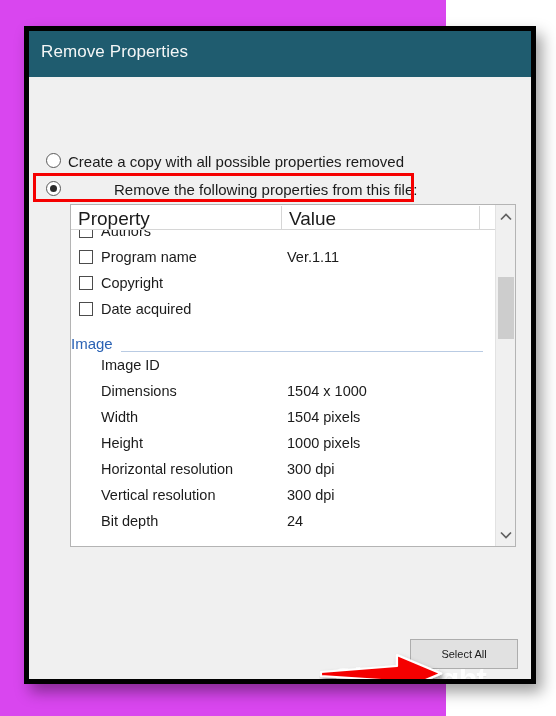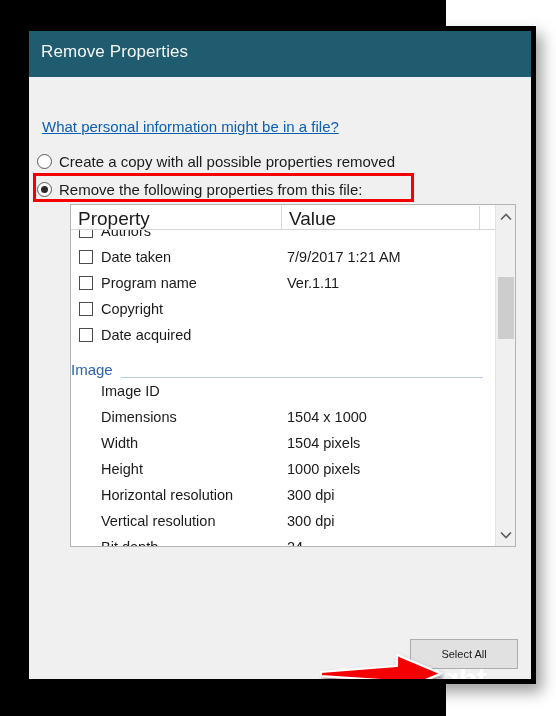--- a/index.html
+++ b/index.html
@@ -9,21 +9,21 @@
     height: 716px;
     background: #ffffff;
     font-family: "Liberation Sans", sans-serif;
     overflow: hidden;
   }
 
   #root {
     position: relative;
     width: 446px;
     height: 716px;
-    background: #000000;
+    background: #d946ef;
   }
 
   
   .win-shadow {
     position: absolute;
     left: 24px;
     top: 26px;
     width: 512px;
     height: 658px;
     background: transparent;
@@ -87,27 +87,26 @@
     font-size: 15px;
     color: #0b5fb5;
     text-decoration: underline;
     white-space: nowrap;
     cursor: pointer;
   }
 
   
   .radio-row {
     position: absolute;
-    left: 8px;
+    left: 17px;
     display: flex;
-    align-items: center;
     cursor: pointer;
   }
   .radio-row.r1 { top: 76px; }
-  .radio-row.r2 { top: 104px; }
+  .radio-row.r2 { top: 104px; gap: 46px; }
 
   .radio-circle {
     width: 15px;
     height: 15px;
     border: 1.4px solid #5a5a5a;
     border-radius: 50%;
     background: #ffffff;
     box-sizing: border-box;
     position: relative;
     flex: none;
@@ -335,21 +334,20 @@
 
   <div class="window">
 
     <div class="titlebar">
       <div class="titlebar-text">Remove Properties</div>
     </div>
 
     <div class="dlg-body">
 
 
-      <a class="help-link">What personal information might be in a file?</a>
 
       <div class="radio-row r1">
         <span class="radio-circle"></span>
         <span class="radio-label">Create a copy with all possible properties removed</span>
       </div>
 
       <div class="radio-row r2">
         <span class="radio-circle checked"></span>
         <span class="radio-label">Remove the following properties from this file:</span>
       </div>
@@ -364,25 +362,20 @@
           <div class="th val">Value</div>
           <div class="divider d2"></div>
         </div>
 
         <div class="lb-scrollarea">
           <div class="lb-rows" id="rows-container">
               <div class="row">
                 <span class="chk"></span>
                 <span class="name">Authors</span>
                 <span class="value"></span>
-              </div>
-              <div class="row">
-                <span class="chk"></span>
-                <span class="name">Date taken</span>
-                <span class="value">7/9/2017 1:21 AM</span>
               </div>
               <div class="row">
                 <span class="chk"></span>
                 <span class="name">Program name</span>
                 <span class="value">Ver.1.11</span>
               </div>
               <div class="row">
                 <span class="chk"></span>
                 <span class="name">Copyright</span>
                 <span class="value"></span>

